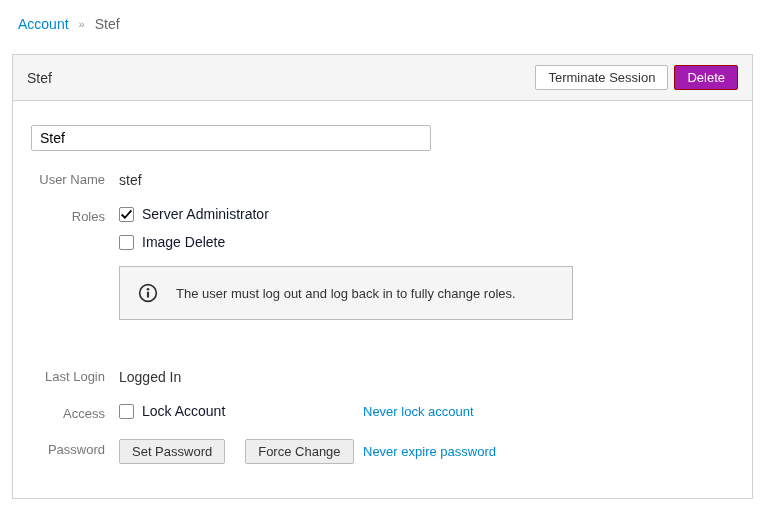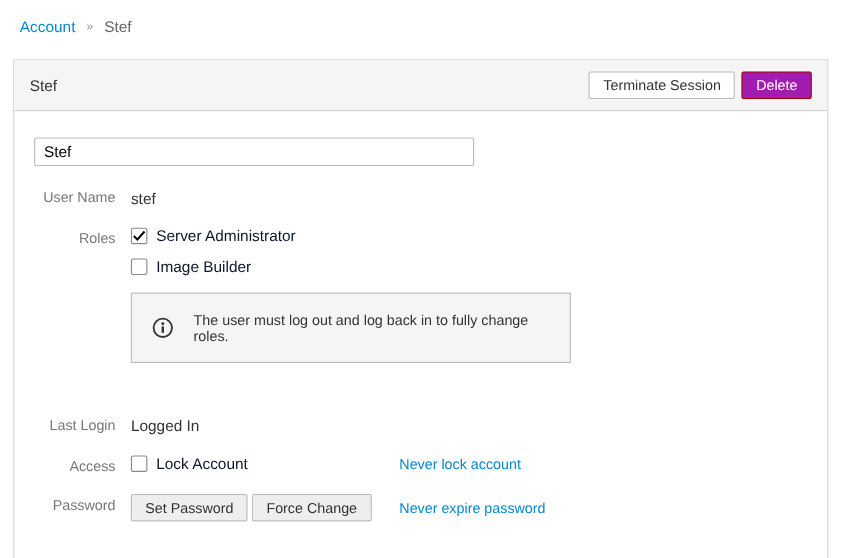--- a/index.html
+++ b/index.html
@@ -121,21 +121,21 @@
     display: flex;
     align-items: center;
     justify-content: center;
     background: #fff;
     cursor: pointer;
     position: relative;
   }
   .checkbox.checked svg { display: block; }
   .checkbox svg { display: none; width: 13px; height: 13px; }
   .info-box {
-    width: 400px;
+    width: 454px;
     max-width: 100%;
     border: 1px solid #bbb;
     background: #f5f5f5;
     padding: 16px 18px;
     display: flex;
     align-items: center;
     gap: 18px;
     color: #333;
     font-size: 13px;
     margin-top: 4px;
@@ -156,21 +156,21 @@
     align-items: center;
   }
   .field-with-link .left {
     width: 244px;
     display: flex;
     align-items: center;
     gap: 6px;
   }
   .btn-group {
     display: flex;
-    gap: 4px;
+    gap: 20px;
   }
   .spacer-lg { height: 28px; }
 </style>
 </head>
 <body>
 
 <div class="breadcrumb">
   <a href="#">Account</a>
   <span class="sep">»</span>
   <span class="current">Stef</span>
@@ -209,21 +209,21 @@
             <svg viewBox="0 0 16 16">
                 <path d="M2 8 L6 12 L14 3" stroke="#000" stroke-width="2.2" fill="none"></path>
               </svg>
           </div>
           <span>Server Administrator</span>
         </div>
         <div class="checkbox-row">
           <div class="checkbox">
             
           </div>
-          <span>Image Builder</span>
+          <span>Image Delete</span>
         </div>
         <div class="info-box">
           <svg class="info-icon" viewBox="0 0 24 24">
             <circle cx="12" cy="12" r="10" stroke="#333" stroke-width="2" fill="none"></circle>
             <circle cx="12" cy="7.5" r="1.6" fill="#333"></circle>
             <rect x="10.7" y="10.5" width="2.6" height="7" fill="#333"></rect>
           </svg>
           <span>The user must log out and log back in to fully change roles.</span>
         </div>
       </div>

